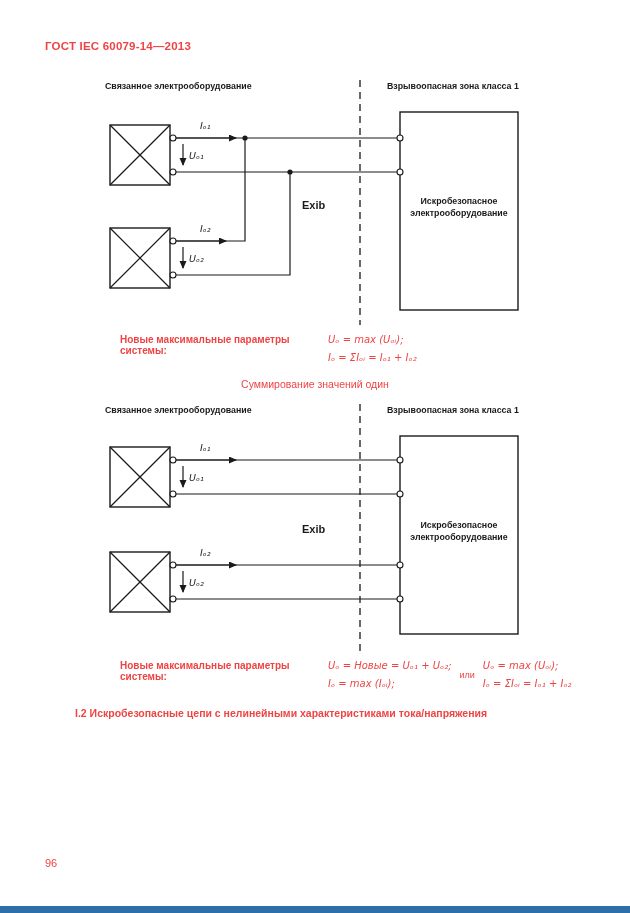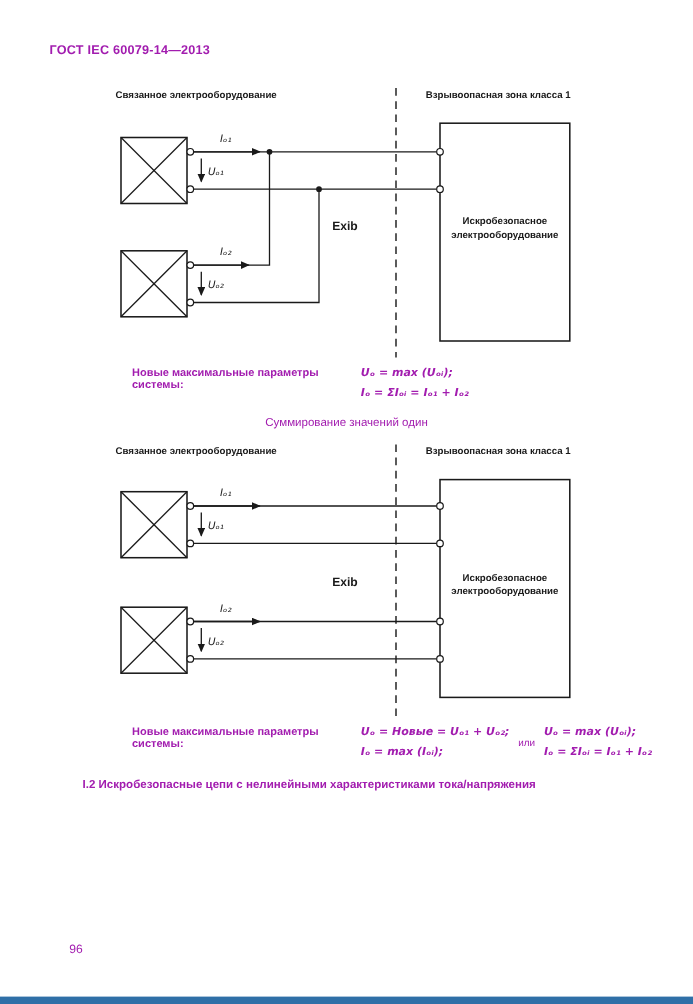--- a/index.html
+++ b/index.html
@@ -1,21 +1,21 @@
 <!DOCTYPE html>
 <html><head>
 <meta charset="utf-8">
 <style>
   html, body { margin: 0; padding: 0; background: #e8e8e8; }
   .page {
     position: relative;
     width: 630px; height: 913px;
     margin: 0 auto;
     background: #ffffff;
-    color: #a21caf;
+    color: #ef4444;
     font-family: "Liberation Sans", "DejaVu Sans", sans-serif;
     overflow: hidden;
   }
   .doc-header {
     margin: 40px 0 0 45px;
     font-size: 11.5px;
     font-weight: bold;
     letter-spacing: 0.2px;
   }
   svg.diagram { display: block; margin-left: 50px; }
@@ -40,35 +40,34 @@
     align-items: flex-start;
     margin: 8px 0 0 120px;
     font-size: 10px;
   }
   .params-label { font-weight: bold; width: 208px; flex: none; }
   .formula-col { display: flex; flex-direction: column; gap: 7px; }
   .formula {
     font-style: italic;
     font-family: "DejaVu Sans", sans-serif;
     white-space: nowrap;
-    font-weight: bold;
   }
   .or-label { align-self: center; margin: 0 8px; font-size: 9px; }
 
   .caption { text-align: center; margin-top: 13px; font-size: 10.5px; line-height: 1.55; }
 
   .body-text { margin: 18px 45px 0 45px; font-size: 10.5px; }
   .section-heading { font-weight: bold; text-indent: 30px; }
   .section-para {
     margin: 3px 0 0 0;
     text-indent: 30px;
     text-align: justify;
     line-height: 1.4;
   }
-  .page-number { position: absolute; left: 63px; bottom: 44px; font-size: 11px; }
+  .page-number { position: absolute; left: 45px; bottom: 44px; font-size: 11px; }
   .bottom-bar { position: absolute; left: 0; bottom: 0; width: 100%; height: 7px; background: #2f6fa7; }
 </style>
 </head>
 <body>
 
 <div class="page">
 
   <div class="doc-header">ГОСТ IEC 60079-14—2013</div>
 
   <svg id="fig2-svg" class="diagram" width="530" height="248" viewBox="0 0 530 248">

